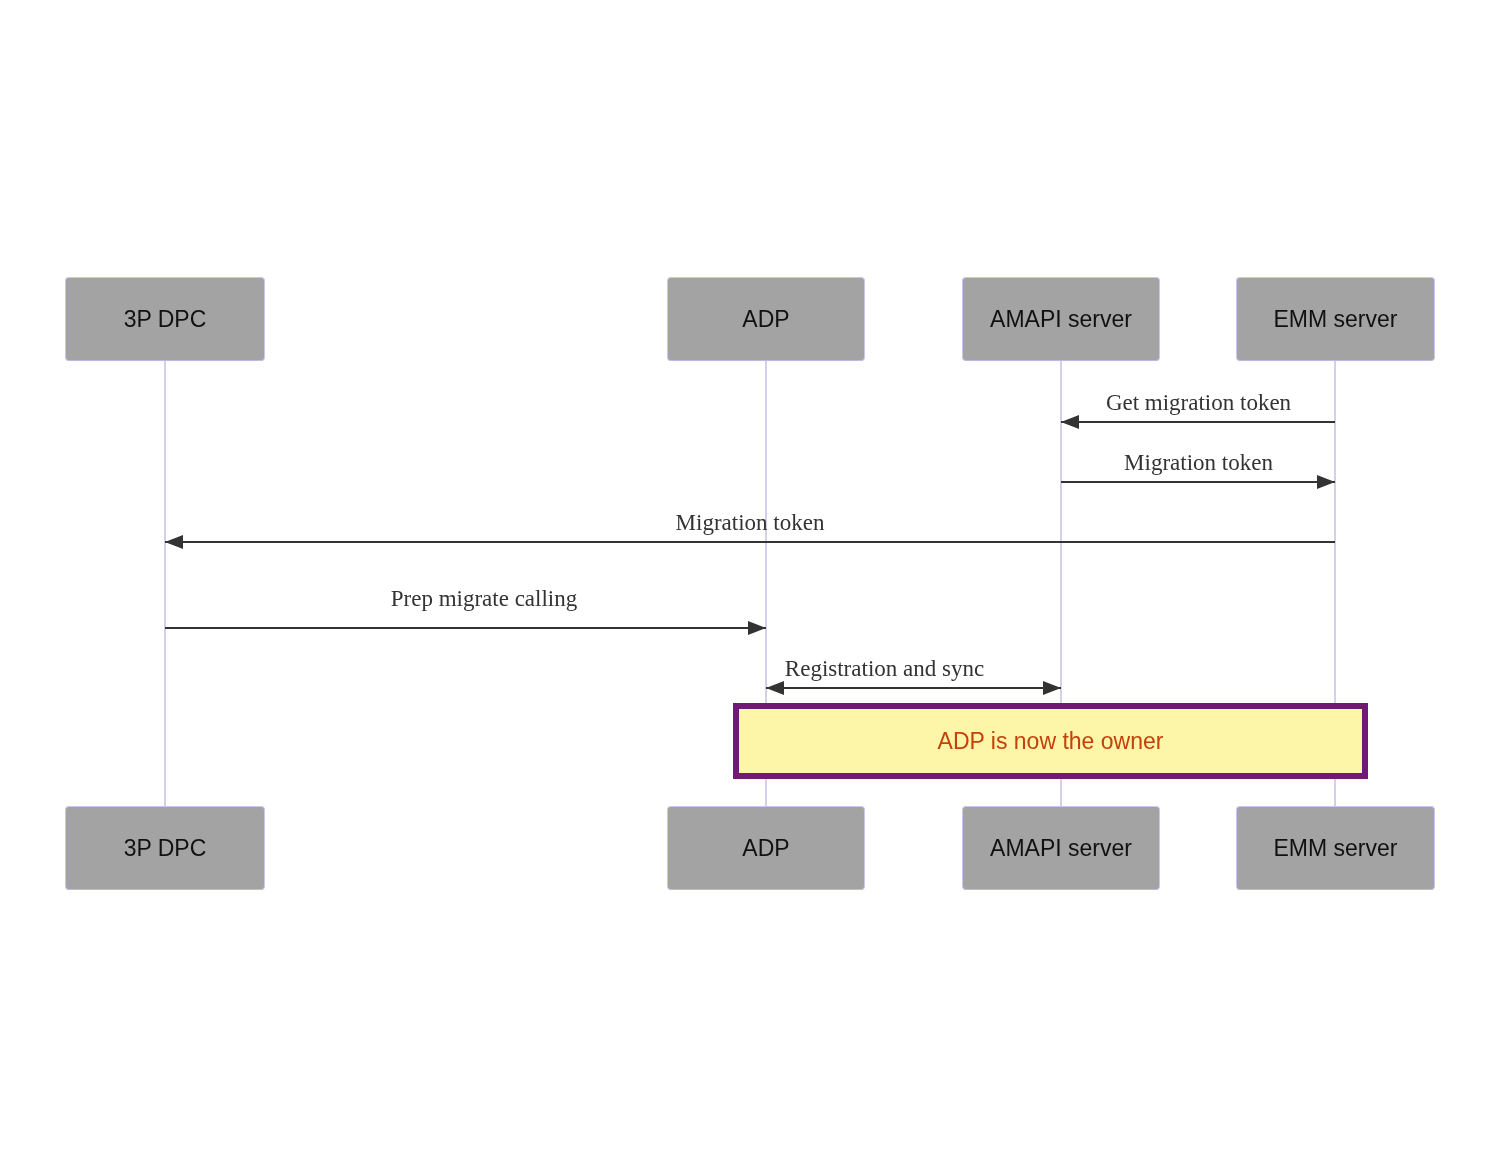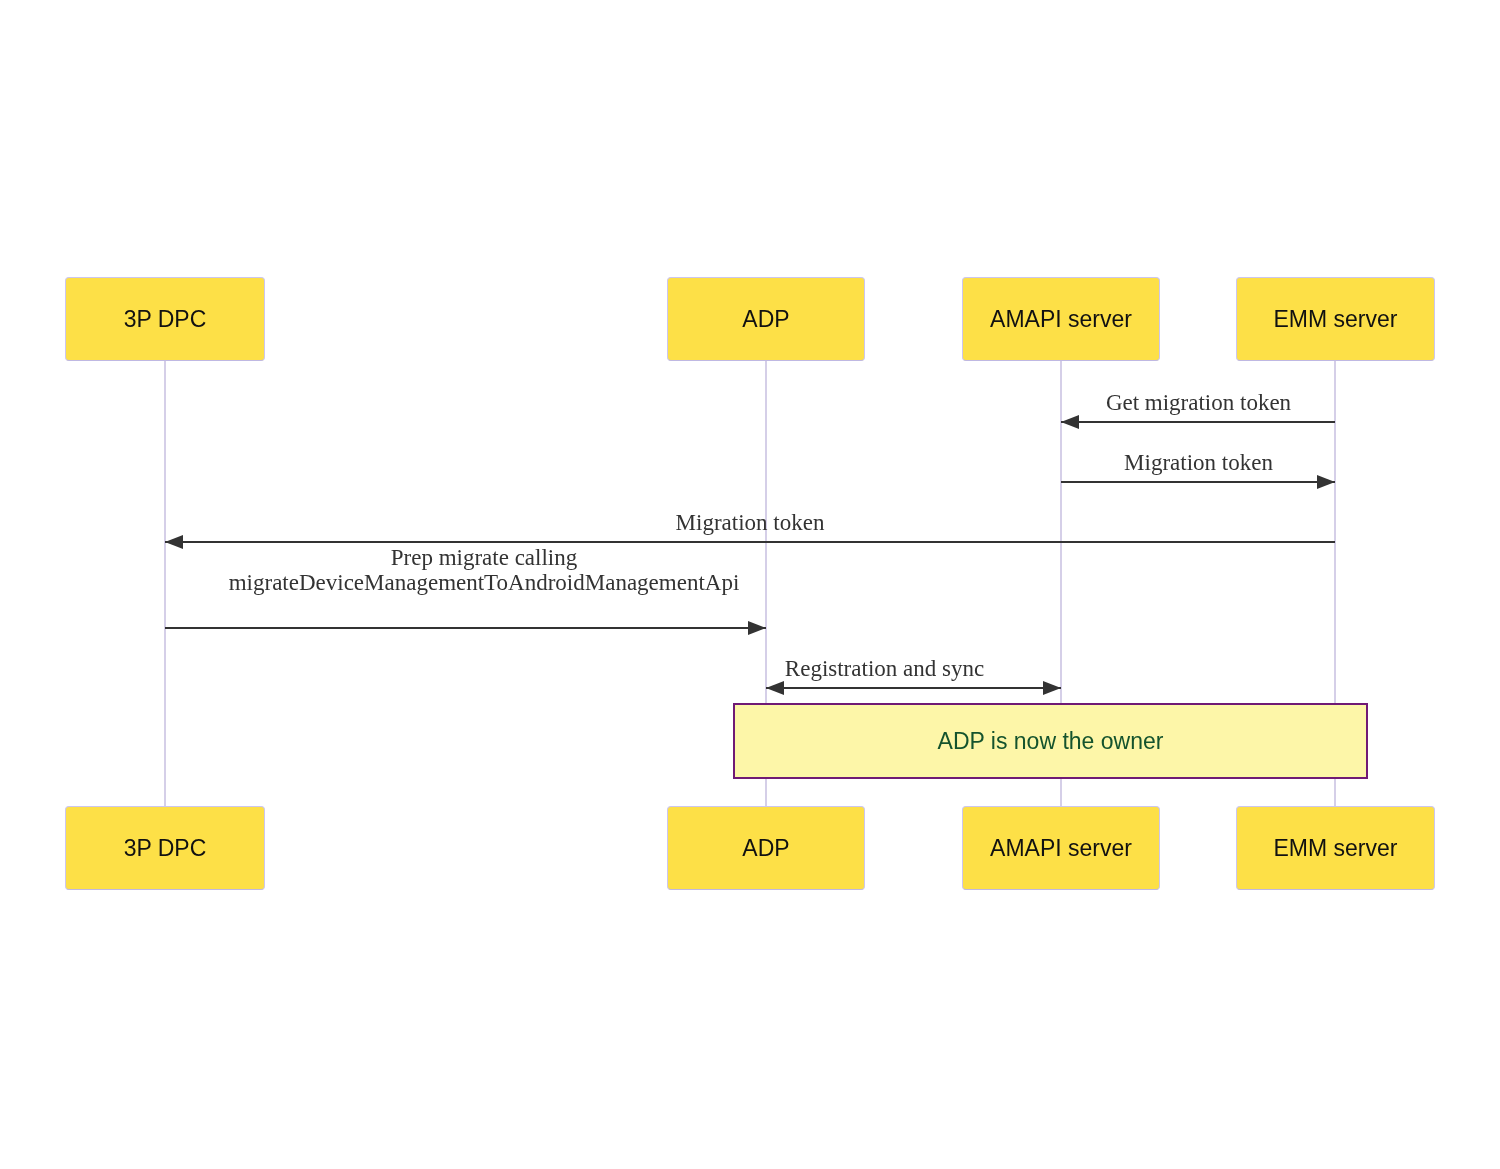--- a/index.html
+++ b/index.html
@@ -11,21 +11,21 @@
   .canvas {
     position: relative;
     width: 1500px;
     height: 1169px;
     background: #ffffff;
     overflow: hidden;
   }
   .actor {
     position: absolute;
     height: 84px;
-    background: #fde047;
+    background: #a3a3a3;
     border: 1px solid #CCC6EE;
     border-bottom-color: #BFB8E2;
     border-radius: 4px;
     box-sizing: border-box;
     display: flex;
     align-items: center;
     justify-content: center;
     font-size: 23px;
     color: #111111;
     z-index: 3;
@@ -64,29 +64,29 @@
   }
   .arrowhead.left  { border-right: 18px solid #333333; }
   .arrowhead.right { border-left: 18px solid #333333; }
   .note {
     position: absolute;
     left: 733px;
     top: 703px;
     width: 635px;
     height: 76px;
     background: #FDF6A8;
-    border: 2px solid #701a75;
+    border: 6px solid #701a75;
     box-sizing: border-box;
     display: flex;
     flex-direction: row;
     align-items: center;
     justify-content: center;
     font-size: 23px;
     line-height: 26px;
-    color: #14532d;
+    color: #c2410c;
     text-align: center;
     z-index: 2;
   }
 </style>
 </head>
 <body>
 
 <div class="canvas">
 
   <div class="lifeline" style="left:164px"></div>
@@ -112,23 +112,22 @@
   <div class="arrowhead left" style="left:1061px;top:415px"></div>
 
   <div class="msg-label" style="left:1061px;top:450px;width:275px">Migration token</div>
   <div class="msg-line" style="left:1061px;top:481px;width:274px"></div>
   <div class="arrowhead right" style="left:1317px;top:475px"></div>
 
   <div class="msg-label" style="left:165px;top:510px;width:1170px">Migration token</div>
   <div class="msg-line" style="left:165px;top:541px;width:1170px"></div>
   <div class="arrowhead left" style="left:165px;top:535px"></div>
 
-  <div class="msg-label" style="left:165px;top:545px;width:638px">
+  <div class="msg-label" style="left:165px;top:586px;width:638px">
     <div>Prep migrate calling</div>
-    <div>migrateDeviceManagementToAndroidManagementApi</div>
   </div>
   <div class="msg-line" style="left:165px;top:627px;width:601px"></div>
   <div class="arrowhead right" style="left:748px;top:621px"></div>
 
   <div class="msg-label" style="left:766px;top:656px;width:237px">Registration and sync</div>
   <div class="msg-line" style="left:766px;top:687px;width:295px"></div>
   <div class="arrowhead left" style="left:766px;top:681px"></div>
   <div class="arrowhead right" style="left:1043px;top:681px"></div>
 
   <div class="note">

